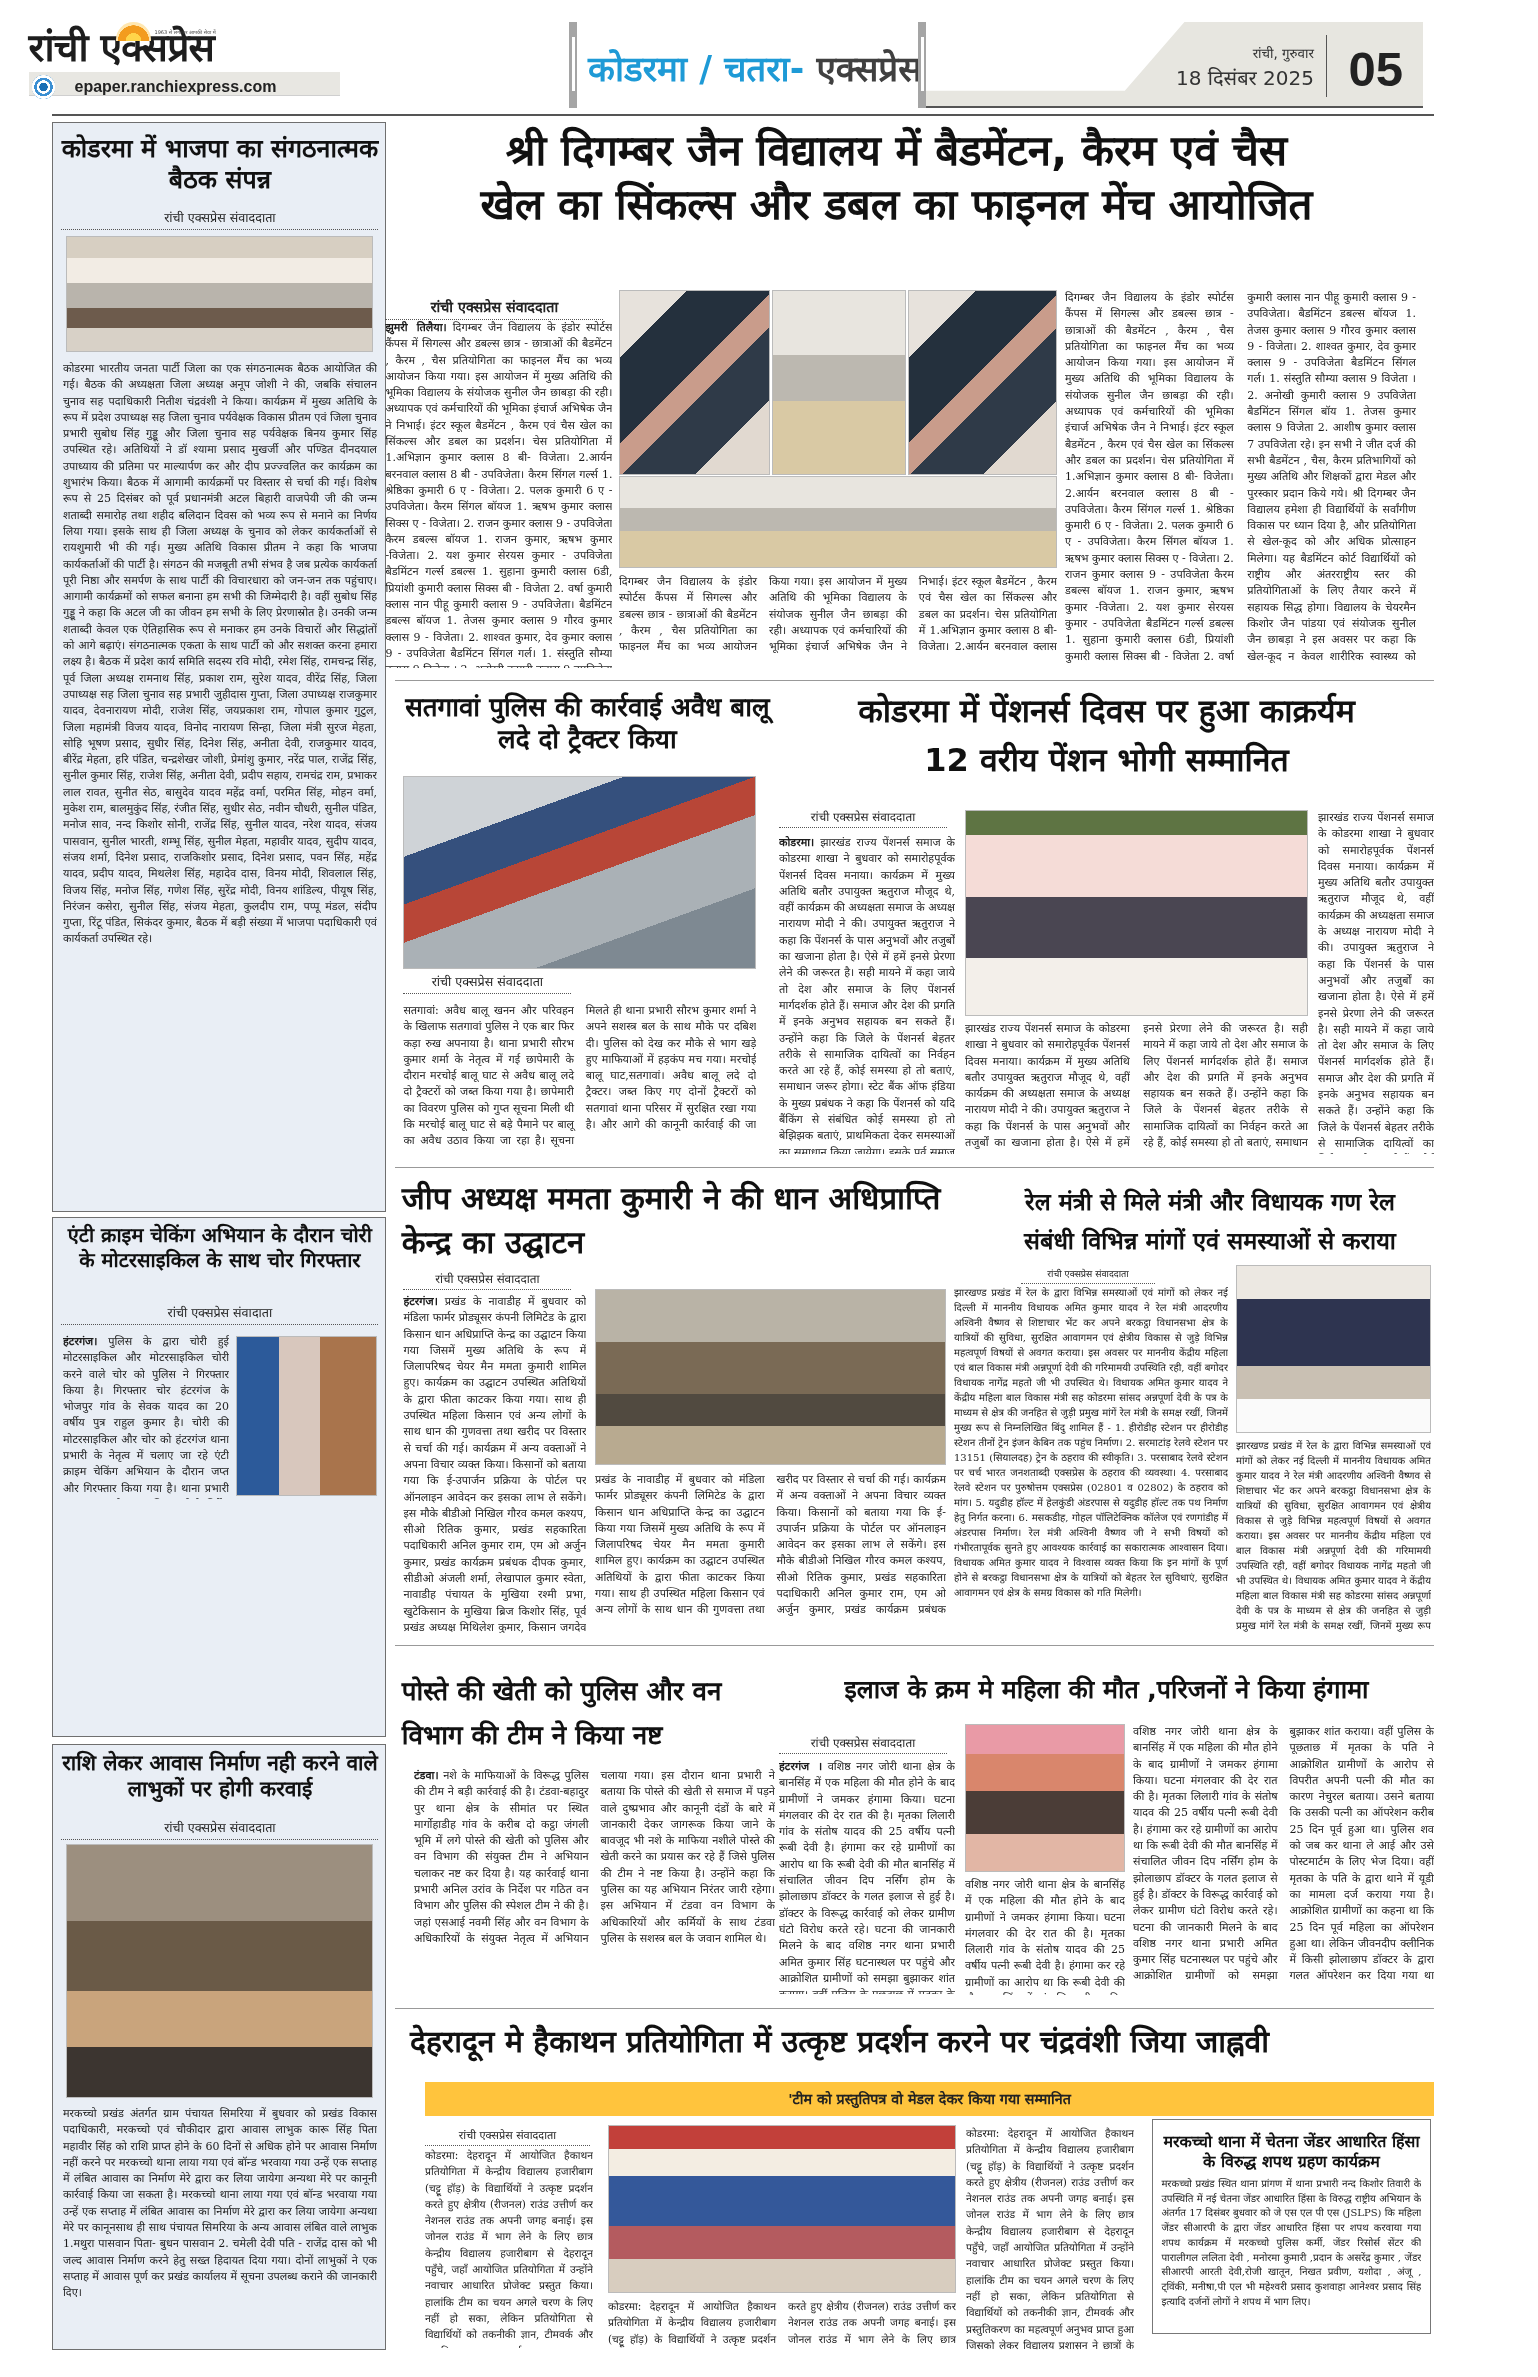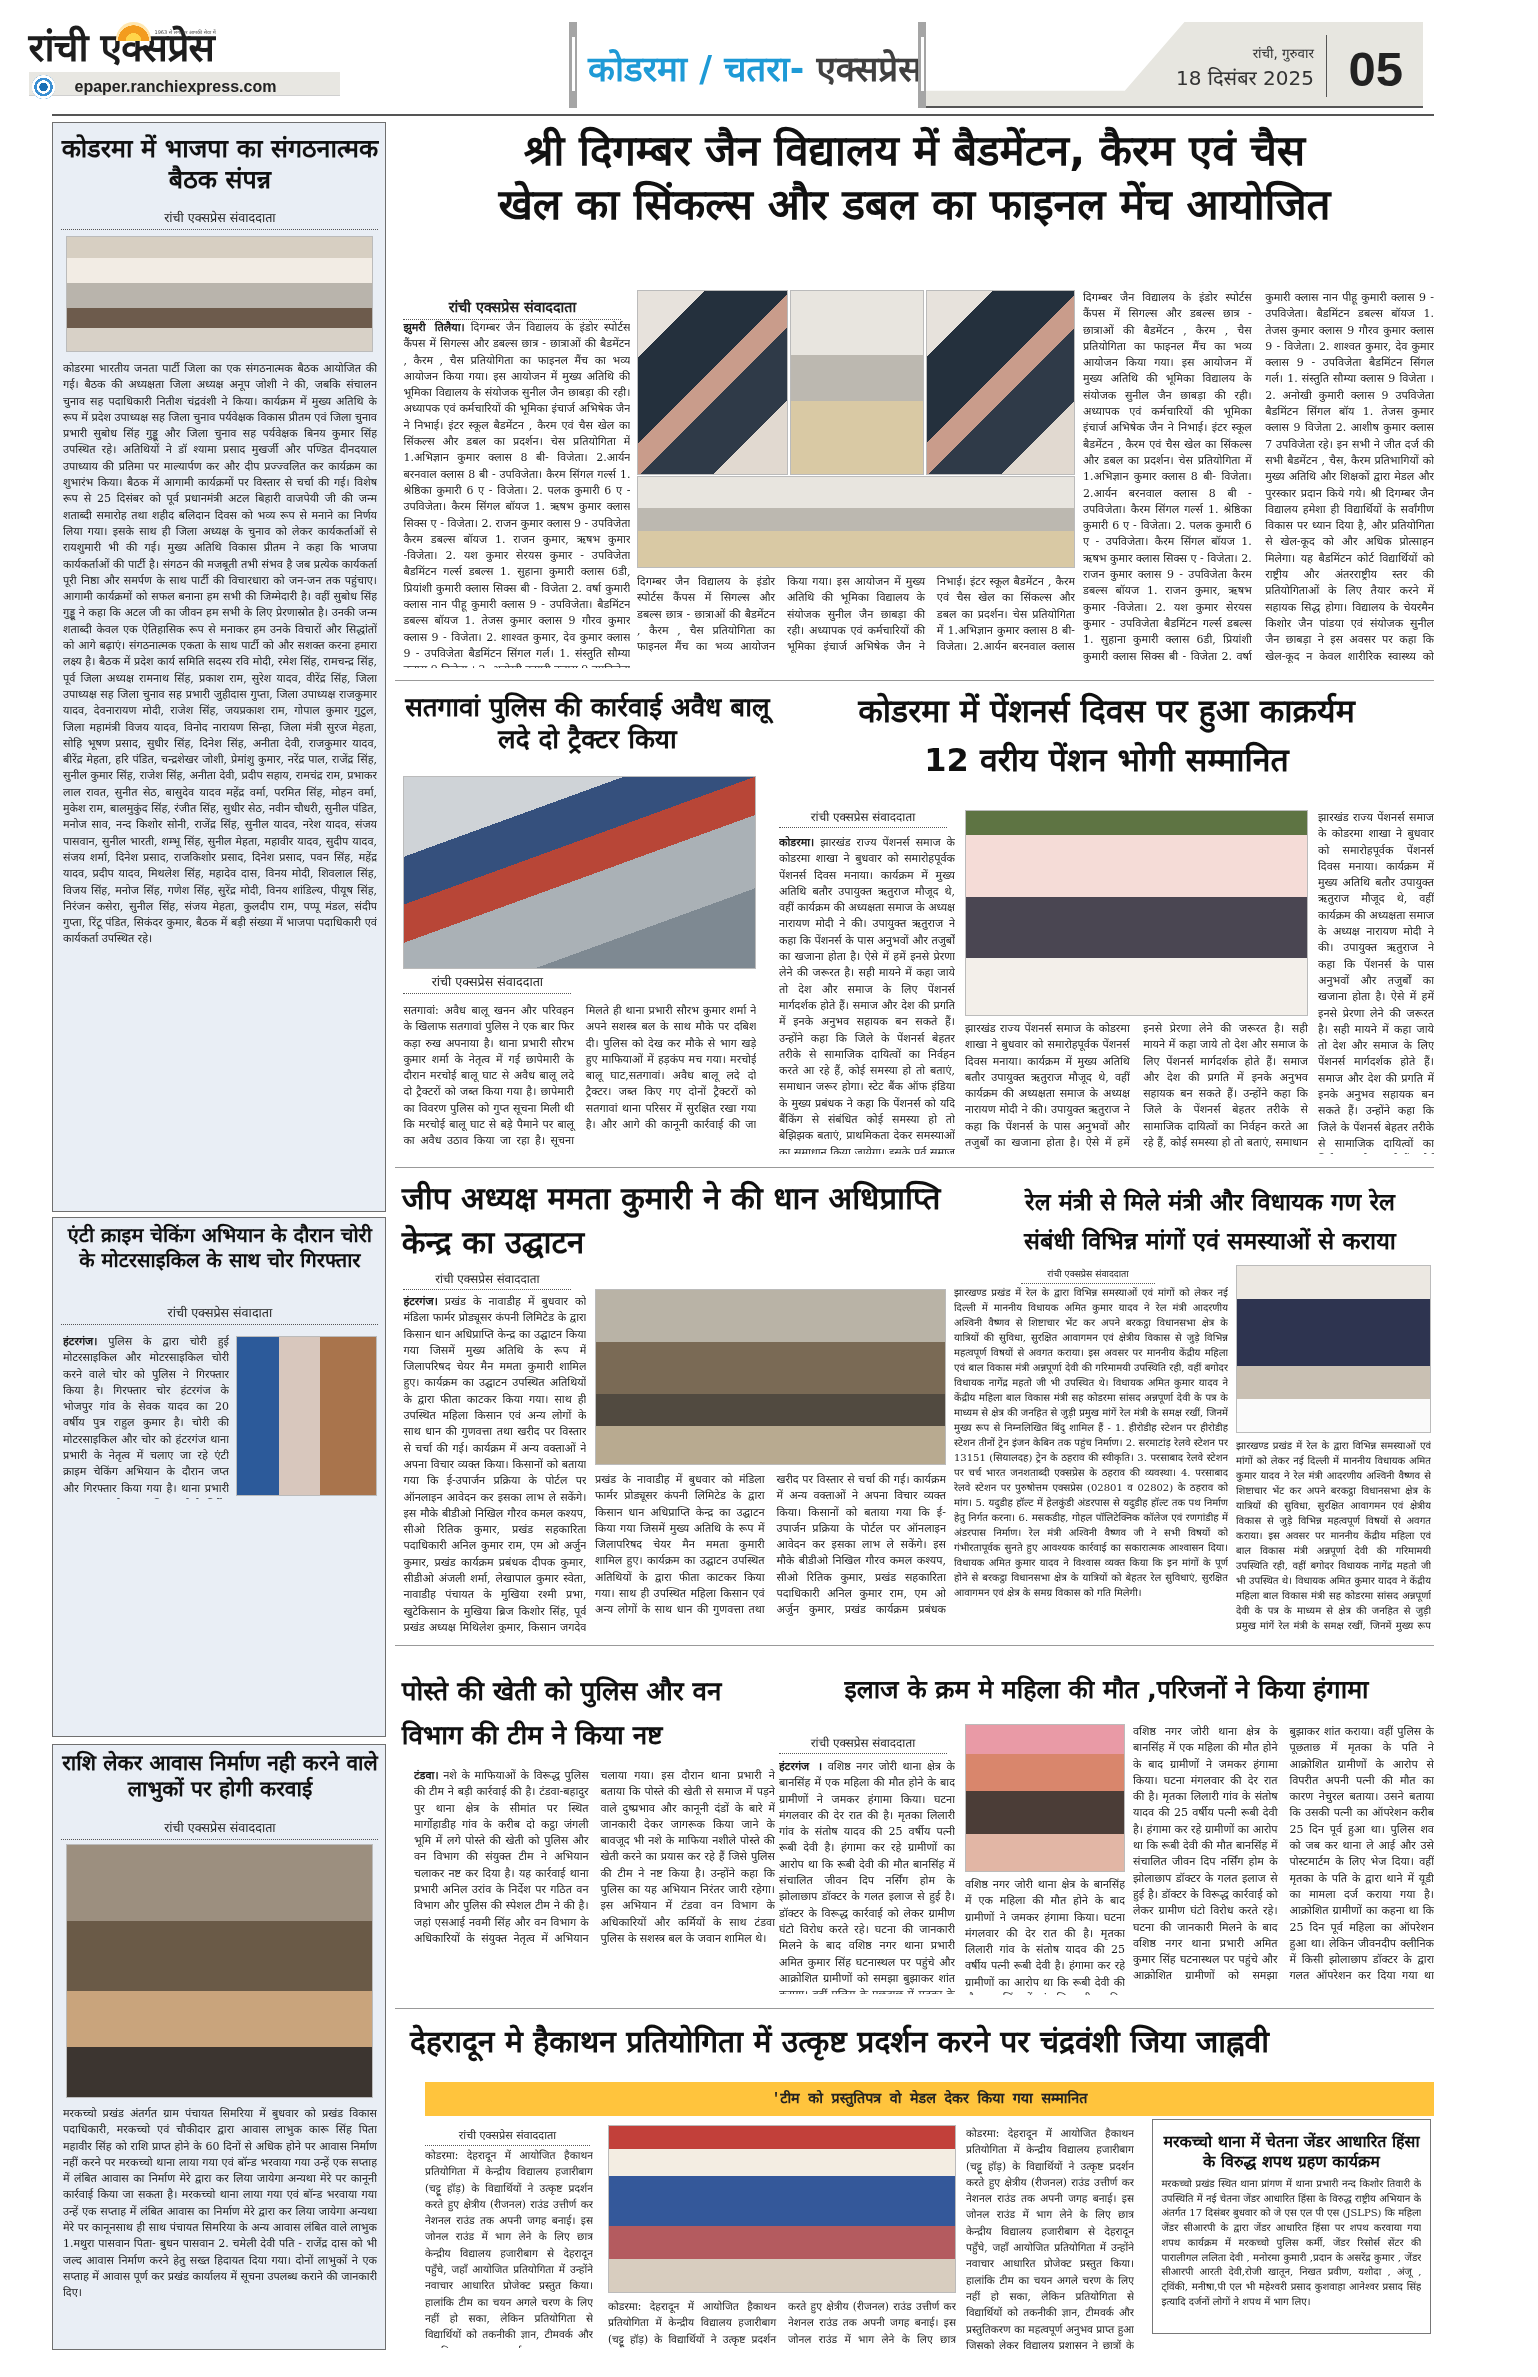--- a/index.html
+++ b/index.html
@@ -105,21 +105,21 @@
   </div>
 </article>
 
 <article class="boxed" style="left:52px; top:1744px; width:334px; height:606px;">
   <h2 class="head" style="left:5px; top:5px; width:324px; font-size:21px;">राशि लेकर आवास निर्माण नही करने वाले लाभुकों पर होगी करवाई</h2>
   <div class="byline" style="left:8.4px; top:74px; width:317px;">रांची एक्सप्रेस संवाददाता</div>
   <div class="photo ph-village" style="left:13.4px; top:99px; width:307px; height:254px;"></div>
   <div class="body" style="left:10px; top:361px; width:314px; height:237px;">मरकच्चो प्रखंड अंतर्गत ग्राम पंचायत सिमरिया में बुधवार को प्रखंड विकास पदाधिकारी, मरकच्चो एवं चौकीदार द्वारा आवास लाभुक कारू सिंह पिता महावीर सिंह को राशि प्राप्त होने के 60 दिनों से अधिक होने पर आवास निर्माण नहीं करने पर मरकच्चो थाना लाया गया एवं बॉन्ड भरवाया गया उन्हें एक सप्ताह में लंबित आवास का निर्माण मेरे द्वारा कर लिया जायेगा अन्यथा मेरे पर कानूनी कार्रवाई किया जा सकता है। मरकच्चो थाना लाया गया एवं बॉन्ड भरवाया गया उन्हें एक सप्ताह में लंबित आवास का निर्माण मेरे द्वारा कर लिया जायेगा अन्यथा मेरे पर कानूनसाथ ही साथ पंचायत सिमरिया के अन्य आवास लंबित वाले लाभुक 1.मथुरा पासवान पिता- बुधन पासवान 2. चमेली देवी पति - राजेंद्र दास को भी जल्द आवास निर्माण करने हेतु सख्त हिदायत दिया गया। दोनों लाभुकों ने एक सप्ताह में आवास पूर्ण कर प्रखंड कार्यालय में सूचना उपलब्ध कराने की जानकारी दिए।</div>
 </article>
 
-<article style="position:absolute; left:395px; top:122px; width:1039px; height:554px;">
+<article style="position:absolute; left:377px; top:122px; width:1039px; height:554px;">
   <h1 class="head" style="left:0; top:1.7px; width:1039px; font-size:42px; line-height:54px;">
     <span>श्री दिगम्बर जैन विद्यालय में बैडमेंटन, कैरम एवं चैस</span><br>
     <span>खेल का सिंकल्स और डबल का फाइनल मेंच आयोजित</span>
   </h1>
   <div class="byline" style="left:8.4px; top:175px; width:218px; font-size:14.3px; font-weight:bold;">रांची एक्सप्रेस संवाददाता</div>
   <div class="photo ph-sports" style="left:242px; top:168px; width:151px; height:185px;"></div>
   <div class="photo ph-hall" style="left:395px; top:168px; width:134px; height:185px;"></div>
   <div class="photo ph-sports" style="left:531px; top:168px; width:149px; height:185px;"></div>
   <div class="photo ph-hall" style="left:242px; top:354px; width:438px; height:92px;"></div>
   <div class="body cols" style="left:8.4px; top:198px; width:227px; height:348px;">
@@ -198,21 +198,21 @@
   </div>
   <div class="body" style="left:186px; top:227px; width:160px; height:118px;">वशिष्ठ नगर जोरी थाना क्षेत्र के बानसिंह में एक महिला की मौत होने के बाद ग्रामीणों ने जमकर हंगामा किया। घटना मंगलवार की देर रात की है। मृतका लिलारी गांव के संतोष यादव की 25 वर्षीय पत्नी रूबी देवी है। हंगामा कर रहे ग्रामीणों का आरोप था कि रूबी देवी की मौत बानसिंह में संचालित जीवन दिप नर्सिंग होम के झोलाछाप डॉक्टर के गलत इलाज से हुई है। डॉक्टर के विरूद्ध कार्रवाई को लेकर ग्रामीण घंटो विरोध करते रहे। घटना की जानकारी मिलने के बाद वशिष्ठ नगर थाना प्रभारी अमित कुमार सिंह घटनास्थल पर पहुंचे और आक्रोशित ग्रामीणों को समझा बुझाकर शांत कराया। वहीं पुलिस के पूछताछ में मृतका के पति ने आक्रोशित ग्रामीणों के आरोप से विपरीत अपनी पत्नी की मौत का कारण नेचुरल बताया। उसने बताया कि उसकी पत्नी का ऑपरेशन करीब 25 दिन पूर्व हुआ था। पुलिस शव को जब कर थाना ले आई और उसे पोस्टमार्टम के लिए भेज दिया। वहीं मृतका के पति के द्वारा थाने में यूडी का मामला दर्ज कराया गया है। आक्रोशित ग्रामीणों का कहना था कि 25 दिन पूर्व महिला का ऑपरेशन हुआ था। लेकिन जीवनदीप क्लीनिक में किसी झोलाछाप डॉक्टर के द्वारा गलत ऑपरेशन कर दिया गया था जिसके कारण महिला की स्थिति गंभीर बनी हुई थी और 25 दिन बाद मौत हो गई। ग्रामीणों के विरोध के बाद हंटरगंज अंचल अधिकारी ऋत्विक कुमार, हंटरगंज चिकित्सा प्रभारी पदाधिकारी डॉ बेद प्रकाश बानसिंह पहुंचे और जीवनदीप क्लीनिक के विरुद्ध कार्रवाई करते हुए सील कर दिया। मृतका के पति ने अपनी पत्नी की मौत किसी गलत इलाज से होने की बात से अंतिम तक इनकार करता रहा। जिसके कारण उससे लिखित बयान पर पुलिस को यूडी का मामला दर्ज करना पड़ा।</div>
   <div class="body" style="left:354px; top:74px; width:301px; height:270px; column-count:2; column-gap:11.8px;">वशिष्ठ नगर जोरी थाना क्षेत्र के बानसिंह में एक महिला की मौत होने के बाद ग्रामीणों ने जमकर हंगामा किया। घटना मंगलवार की देर रात की है। मृतका लिलारी गांव के संतोष यादव की 25 वर्षीय पत्नी रूबी देवी है। हंगामा कर रहे ग्रामीणों का आरोप था कि रूबी देवी की मौत बानसिंह में संचालित जीवन दिप नर्सिंग होम के झोलाछाप डॉक्टर के गलत इलाज से हुई है। डॉक्टर के विरूद्ध कार्रवाई को लेकर ग्रामीण घंटो विरोध करते रहे। घटना की जानकारी मिलने के बाद वशिष्ठ नगर थाना प्रभारी अमित कुमार सिंह घटनास्थल पर पहुंचे और आक्रोशित ग्रामीणों को समझा बुझाकर शांत कराया। वहीं पुलिस के पूछताछ में मृतका के पति ने आक्रोशित ग्रामीणों के आरोप से विपरीत अपनी पत्नी की मौत का कारण नेचुरल बताया। उसने बताया कि उसकी पत्नी का ऑपरेशन करीब 25 दिन पूर्व हुआ था। पुलिस शव को जब कर थाना ले आई और उसे पोस्टमार्टम के लिए भेज दिया। वहीं मृतका के पति के द्वारा थाने में यूडी का मामला दर्ज कराया गया है। आक्रोशित ग्रामीणों का कहना था कि 25 दिन पूर्व महिला का ऑपरेशन हुआ था। लेकिन जीवनदीप क्लीनिक में किसी झोलाछाप डॉक्टर के द्वारा गलत ऑपरेशन कर दिया गया था जिसके कारण महिला की स्थिति गंभीर बनी हुई थी और 25 दिन बाद मौत हो गई। ग्रामीणों के विरोध के बाद हंटरगंज अंचल अधिकारी ऋत्विक कुमार, हंटरगंज चिकित्सा प्रभारी पदाधिकारी डॉ बेद प्रकाश बानसिंह पहुंचे और जीवनदीप क्लीनिक के विरुद्ध कार्रवाई करते हुए सील कर दिया। मृतका के पति ने अपनी पत्नी की मौत किसी गलत इलाज से होने की बात से अंतिम तक इनकार करता रहा। जिसके कारण उससे लिखित बयान पर पुलिस को यूडी का मामला दर्ज करना पड़ा।</div>
 </article>
 
 <div class="rule" style="left:395px; top:2008px; width:1039px; height:0.8px; background:#999;"></div>
 
 <article style="position:absolute; left:395px; top:2011px; width:722px; height:344px;">
   <h2 class="head" style="left:0; top:11.8px; width:1039px; font-size:30px; text-align:left; padding-left:15px;">देहरादून मे हैकाथन प्रतियोगिता में उत्कृष्ट प्रदर्शन करने पर चंद्रवंशी जिया जाह्नवी</h2>
   <div class="ybar" style="left:30px; top:71px; width:1009px; height:34px;">
-    <div style="text-align:center; font-weight:bold; font-size:14.3px; line-height:34px; color:#222;font-family:Liberation Mono, monospace;">'टीम को प्रस्तुतिपत्र वो मेडल देकर किया गया सम्मानित</div>
+    <div style="text-align:center; font-weight:bold; font-size:14.3px; line-height:34px; color:#222;">'टीम को प्रस्तुतिपत्र वो मेडल देकर किया गया सम्मानित</div>
   </div>
   <div class="byline" style="left:30px; top:116px; width:165px; font-size:11px;">रांची एक्सप्रेस संवाददाता</div>
   <div class="photo ph-school" style="left:213px; top:114px; width:348px; height:168px;"></div>
   <div class="body" style="left:30px; top:136px; width:168px; height:201px; font-size:10.5px;">कोडरमा: देहरादून में आयोजित हैकाथन प्रतियोगिता में केन्द्रीय विद्यालय हजारीबाग (चट्टू हॉड़) के विद्यार्थियों ने उत्कृष्ट प्रदर्शन करते हुए क्षेत्रीय (रीजनल) राउंड उत्तीर्ण कर नेशनल राउंड तक अपनी जगह बनाई। इस जोनल राउंड में भाग लेने के लिए छात्र केन्द्रीय विद्यालय हजारीबाग से देहरादून पहुँचे, जहाँ आयोजित प्रतियोगिता में उन्होंने नवाचार आधारित प्रोजेक्ट प्रस्तुत किया। हालांकि टीम का चयन अगले चरण के लिए नहीं हो सका, लेकिन प्रतियोगिता से विद्यार्थियों को तकनीकी ज्ञान, टीमवर्क और प्रस्तुतिकरण का महत्वपूर्ण अनुभव प्राप्त हुआ जिसको लेकर विद्यालय प्रशासन ने छात्रों के प्रयासों की सराहना करते हुए 11 वीं छात्रा सुश्री चंद्रवंशी जिया जाह्नवी एवं टीम को देहरादून में मिले प्रशस्तिपत्र वो मेडल देकर सम्मानित कर भविष्य की मंगल कामना करते हुए सुदृढ़ भविष्य की शुभकामनाएं दी। इस अवसर परचंद्रवंशी विकास मंच कोडरमा उनके सुंदर और सुदृढ़ भविष्य की मंगल कामना करते हुए भविष्य की शुभकामनाएं देता है।</div>
   <div class="body" style="left:213px; top:287px; width:348px; height:52px; column-count:2; column-gap:11.8px; font-size:10.5px;">कोडरमा: देहरादून में आयोजित हैकाथन प्रतियोगिता में केन्द्रीय विद्यालय हजारीबाग (चट्टू हॉड़) के विद्यार्थियों ने उत्कृष्ट प्रदर्शन करते हुए क्षेत्रीय (रीजनल) राउंड उत्तीर्ण कर नेशनल राउंड तक अपनी जगह बनाई। इस जोनल राउंड में भाग लेने के लिए छात्र केन्द्रीय विद्यालय हजारीबाग से देहरादून पहुँचे, जहाँ आयोजित प्रतियोगिता में उन्होंने नवाचार आधारित प्रोजेक्ट प्रस्तुत किया। हालांकि टीम का चयन अगले चरण के लिए नहीं हो सका, लेकिन प्रतियोगिता से विद्यार्थियों को तकनीकी ज्ञान, टीमवर्क और प्रस्तुतिकरण का महत्वपूर्ण अनुभव प्राप्त हुआ जिसको लेकर विद्यालय प्रशासन ने छात्रों के प्रयासों की सराहना करते हुए 11 वीं छात्रा सुश्री चंद्रवंशी जिया जाह्नवी एवं टीम को देहरादून में मिले प्रशस्तिपत्र वो मेडल देकर सम्मानित कर भविष्य की मंगल कामना करते हुए सुदृढ़ भविष्य की शुभकामनाएं दी। इस अवसर परचंद्रवंशी विकास मंच कोडरमा उनके सुंदर और सुदृढ़ भविष्य की मंगल कामना करते हुए भविष्य की शुभकामनाएं देता है।</div>
   <div class="body" style="left:571px; top:114px; width:168px; height:225px; font-size:10.5px;">कोडरमा: देहरादून में आयोजित हैकाथन प्रतियोगिता में केन्द्रीय विद्यालय हजारीबाग (चट्टू हॉड़) के विद्यार्थियों ने उत्कृष्ट प्रदर्शन करते हुए क्षेत्रीय (रीजनल) राउंड उत्तीर्ण कर नेशनल राउंड तक अपनी जगह बनाई। इस जोनल राउंड में भाग लेने के लिए छात्र केन्द्रीय विद्यालय हजारीबाग से देहरादून पहुँचे, जहाँ आयोजित प्रतियोगिता में उन्होंने नवाचार आधारित प्रोजेक्ट प्रस्तुत किया। हालांकि टीम का चयन अगले चरण के लिए नहीं हो सका, लेकिन प्रतियोगिता से विद्यार्थियों को तकनीकी ज्ञान, टीमवर्क और प्रस्तुतिकरण का महत्वपूर्ण अनुभव प्राप्त हुआ जिसको लेकर विद्यालय प्रशासन ने छात्रों के प्रयासों की सराहना करते हुए 11 वीं छात्रा सुश्री चंद्रवंशी जिया जाह्नवी एवं टीम को देहरादून में मिले प्रशस्तिपत्र वो मेडल देकर सम्मानित कर भविष्य की मंगल कामना करते हुए सुदृढ़ भविष्य की शुभकामनाएं दी। इस अवसर परचंद्रवंशी विकास मंच कोडरमा उनके सुंदर और सुदृढ़ भविष्य की मंगल कामना करते हुए भविष्य की शुभकामनाएं देता है।</div>
 </article>
 
 <aside class="sidebox" style="left:1152px; top:2119px; width:279px; height:215px;">
   <h3 class="head" style="left:5px; top:11.8px; width:267px; font-size:16px; line-height:20px;">मरकच्चो थाना में चेतना जेंडर आधारित हिंसा के विरुद्ध शपथ ग्रहण कार्यक्रम</h3>

